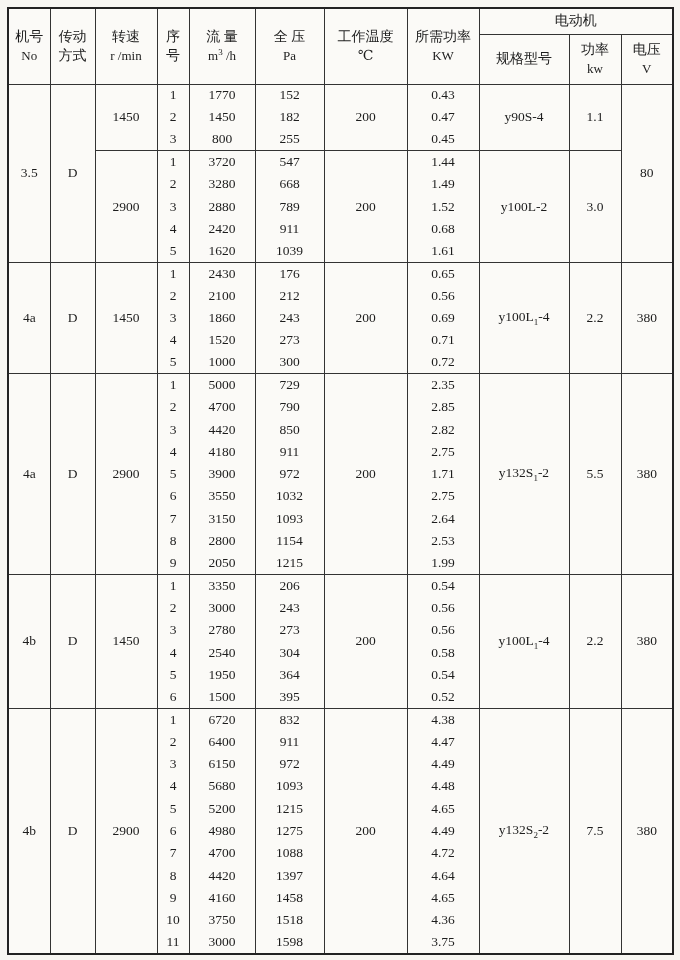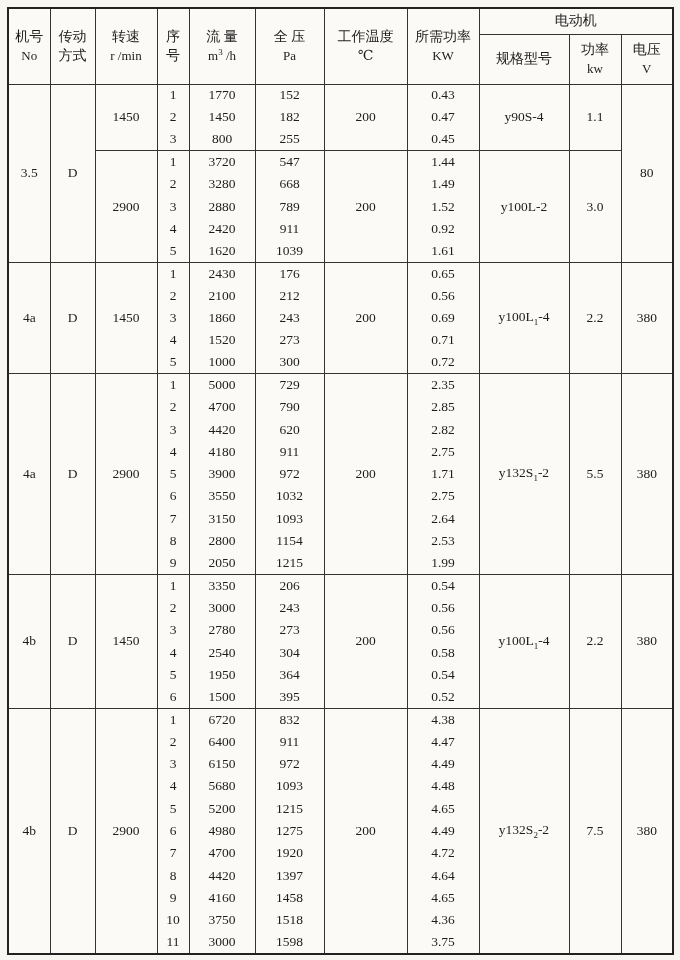--- a/index.html
+++ b/index.html
@@ -149,21 +149,21 @@
         <tr>
           <td>3</td>
           <td>2880</td>
           <td>789</td>
           <td>1.52</td>
         </tr>
         <tr>
           <td>4</td>
           <td>2420</td>
           <td>911</td>
-          <td>0.92</td>
+          <td>0.68</td>
         </tr>
         <tr>
           <td>5</td>
           <td>1620</td>
           <td>1039</td>
           <td>1.61</td>
         </tr>
         <tr>
           <td rowspan="5" class="bt">4a</td>
           <td rowspan="5" class="bt">D</td>
@@ -216,21 +216,21 @@
         </tr>
         <tr>
           <td>2</td>
           <td>4700</td>
           <td>790</td>
           <td>2.85</td>
         </tr>
         <tr>
           <td>3</td>
           <td>4420</td>
-          <td>620</td>
+          <td>850</td>
           <td>2.82</td>
         </tr>
         <tr>
           <td>4</td>
           <td>4180</td>
           <td>911</td>
           <td>2.75</td>
         </tr>
         <tr>
           <td>5</td>
@@ -344,21 +344,21 @@
         </tr>
         <tr>
           <td>6</td>
           <td>4980</td>
           <td>1275</td>
           <td>4.49</td>
         </tr>
         <tr>
           <td>7</td>
           <td>4700</td>
-          <td>1920</td>
+          <td>1088</td>
           <td>4.72</td>
         </tr>
         <tr>
           <td>8</td>
           <td>4420</td>
           <td>1397</td>
           <td>4.64</td>
         </tr>
         <tr>
           <td>9</td>

